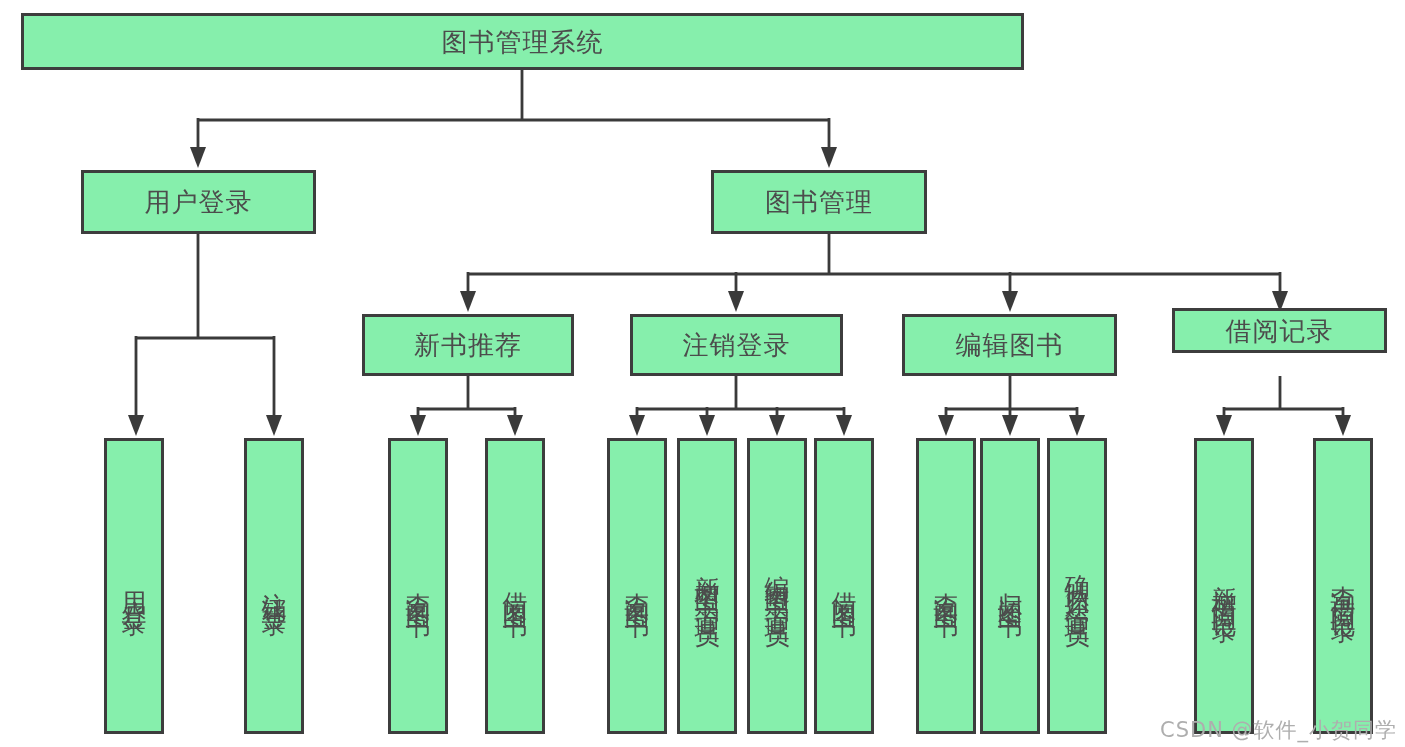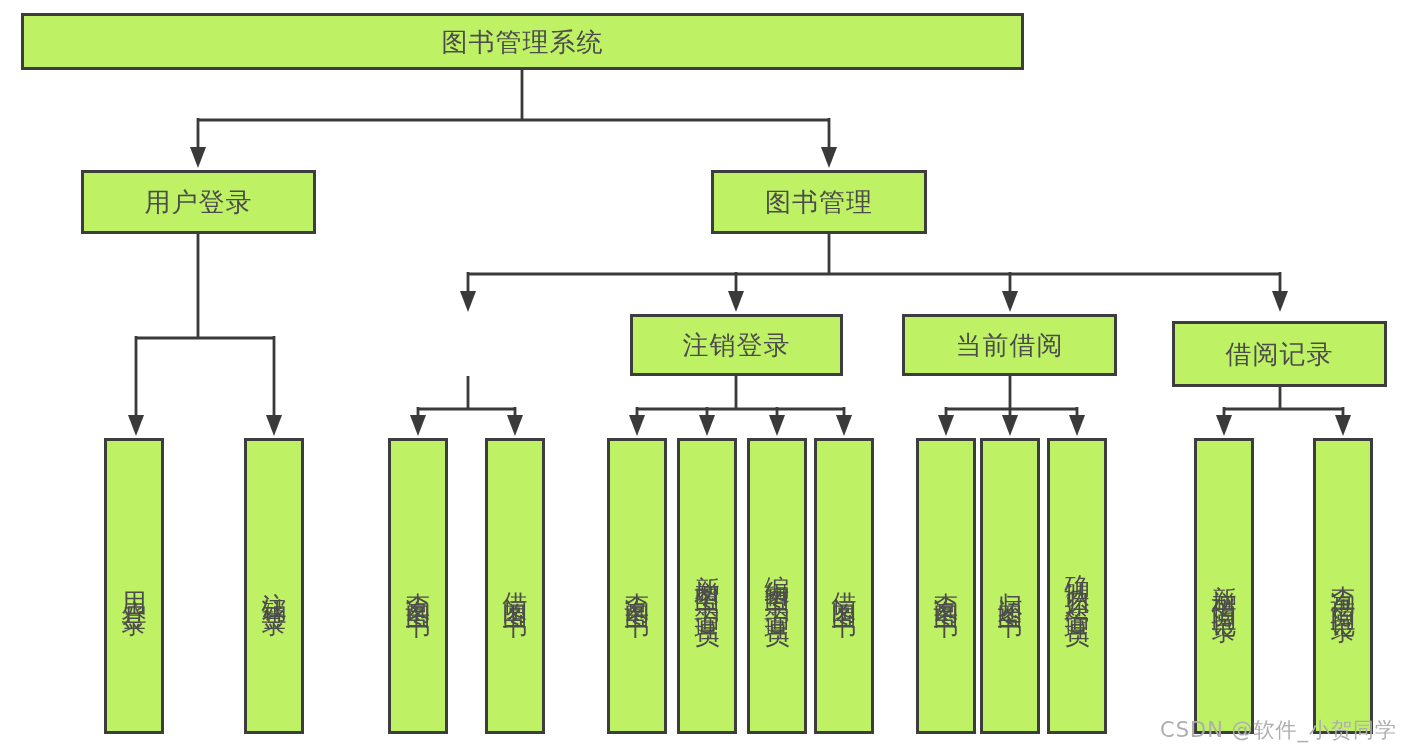--- a/index.html
+++ b/index.html
@@ -4,21 +4,21 @@
 <style>
   html,body { margin:0; padding:0; background:#ffffff; }
   .stage {
     position:relative; width:1405px; height:747px; background:#ffffff;
     font-family:"DejaVu Sans","Liberation Sans",sans-serif; overflow:hidden;
   }
   .connectors { position:absolute; left:0; top:0; width:1405px; height:747px; }
   .ln { stroke:#3a3a3a; stroke-width:2.8; fill:none; }
   .ah { fill:#3a3a3a; }
   .node {
-    position:absolute; box-sizing:border-box; background:#bef264;
+    position:absolute; box-sizing:border-box; background:#86efac;
     border:3px solid #3d3d3d; color:#4c4c4c;
     display:flex; align-items:center; justify-content:center;
     text-align:center; line-height:1;
   }
   .h { font-size:26px; letter-spacing:1px; }
   .v { font-size:25px; }
   .v .vtxt {
     writing-mode:vertical-rl; text-orientation:mixed;
     letter-spacing:7px; line-height:1;
   }
@@ -68,27 +68,30 @@
     <span>图书管理系统</span>
   </div>
 
   <div class="node h" style="left:81px;top:170px;width:235px;height:64px">
     <span>用户登录</span>
   </div>
   <div class="node h" style="left:711px;top:170px;width:216px;height:64px">
     <span>图书管理</span>
   </div>
 
+  <div class="node h" style="left:362px;top:314px;width:212px;height:62px">
+    <span>新书推荐</span>
+  </div>
   <div class="node h" style="left:630px;top:314px;width:213px;height:62px">
     <span>注销登录</span>
   </div>
   <div class="node h" style="left:902px;top:314px;width:215px;height:62px">
-    <span>当前借阅</span>
+    <span>编辑图书</span>
   </div>
-  <div class="node h" style="left:1172px;top:321px;width:215px;height:66px">
+  <div class="node h" style="left:1172px;top:308px;width:215px;height:45px">
     <span>借阅记录</span>
   </div>
 
   <div class="node v" style="left:104px;top:438px;width:60px;height:296px">
     <span class="vtxt">用户登录</span>
   </div>
   <div class="node v" style="left:244px;top:438px;width:60px;height:296px">
     <span class="vtxt">注销登录</span>
   </div>
 

